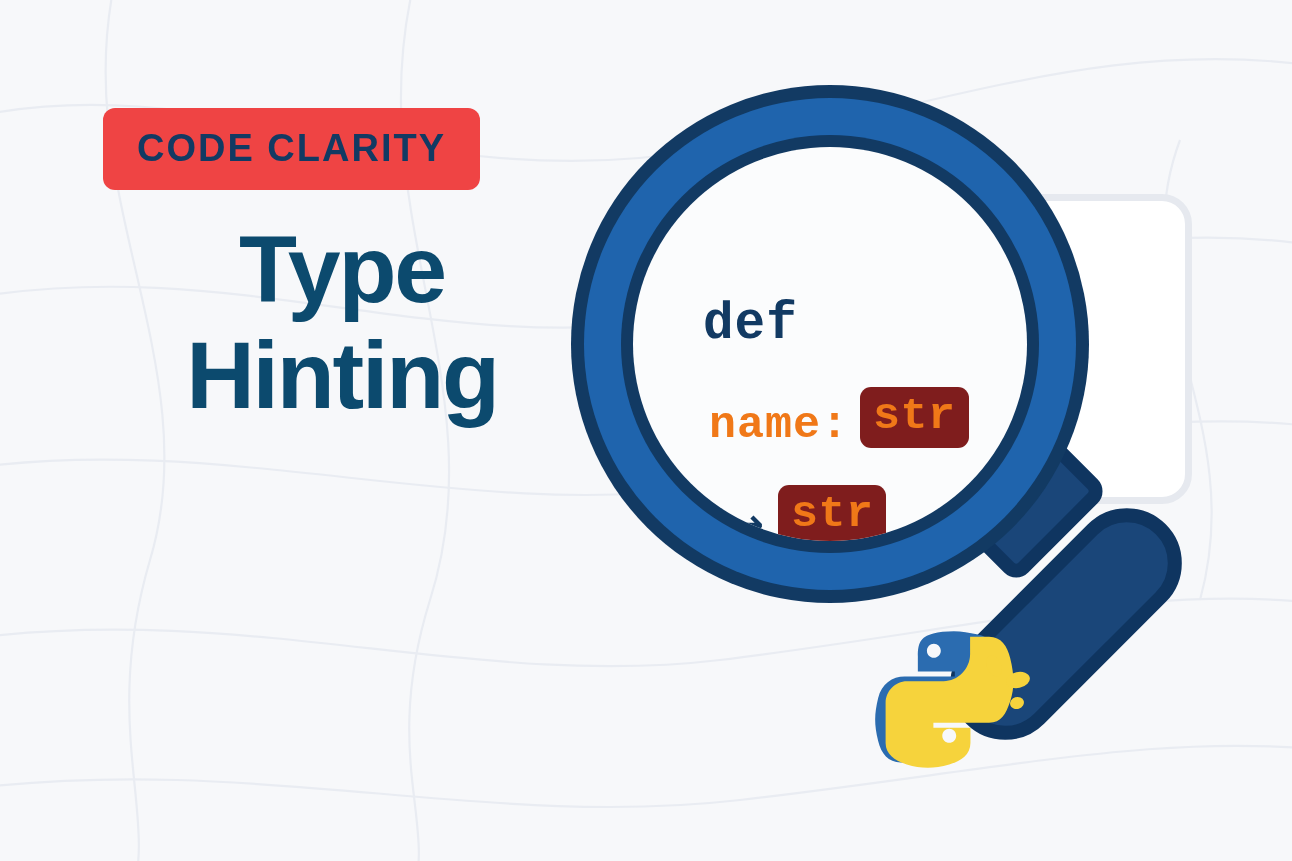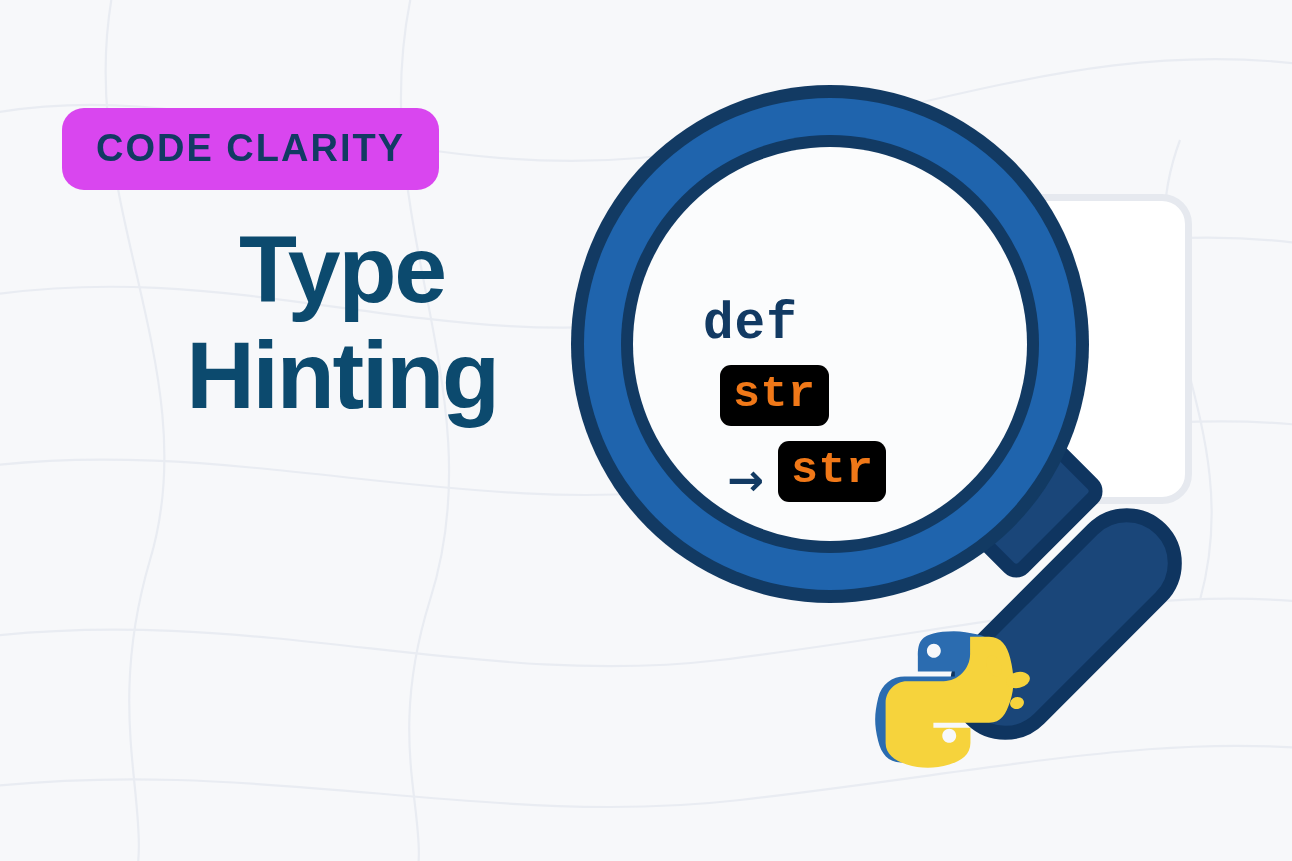--- a/index.html
+++ b/index.html
@@ -30,24 +30,25 @@
 
   
   .left-col {
     position: absolute;
     left: 62px;
     top: 108px;
     width: 560px;
   }
   .eyebrow-badge {
     display: inline-block;
-    background: #d946ef;
-    border-radius: 22px;
+    background: #ef4444;
+    border-radius: 12px;
     padding: 21px 34px 23px 34px;
     line-height: 1;
+    margin-left: 41px;
   }
   .eyebrow-badge .eyebrow-text {
     display: block;
     font-family: "Liberation Sans", sans-serif;
     font-size: 38px;
     font-weight: bold;
     letter-spacing: 2.0px;
     color: #123a63;
     line-height: 1;
     white-space: nowrap;
@@ -167,30 +168,31 @@
   .tok-arrow {
     color: #123a63;
     font-size: 44px;
     font-family: "DejaVu Sans", sans-serif;
     font-weight: bold;
     margin-right: 14px;
     line-height: 1;
   }
   .type-badge {
     display: inline-block;
-    background: #000000;
+    background: #7f1d1d;
     color: #f07818;
     border-radius: 11px;
     padding: 7px 13px 9px 13px;
     margin-left: 11px;
     font-family: "Liberation Mono", monospace;
     font-weight: bold;
     font-size: 45px;
     line-height: 1;
     letter-spacing: 0.5px;
+    margin-top: 22px;
   }
   .line-return .type-badge { margin-left: 0; }
 
   .handle {
     position: absolute;
     left: 0;
     top: 0;
     width: 1292px;
     height: 861px;
     pointer-events: none;
@@ -252,20 +254,21 @@
       <div class="lens-glass">
 
         <div class="code-block">
 
           <div class="code-line line-def">
             <span>def</span>
             <span> </span>
           </div>
 
           <div class="code-line line-param">
+            <span class="tok-param">name:</span>
             <span class="type-badge">str</span>
           </div>
 
           <div class="code-line line-return">
             <span class="tok-arrow">→</span>
             <span class="type-badge">str</span>
           </div>
 
         </div>
 

